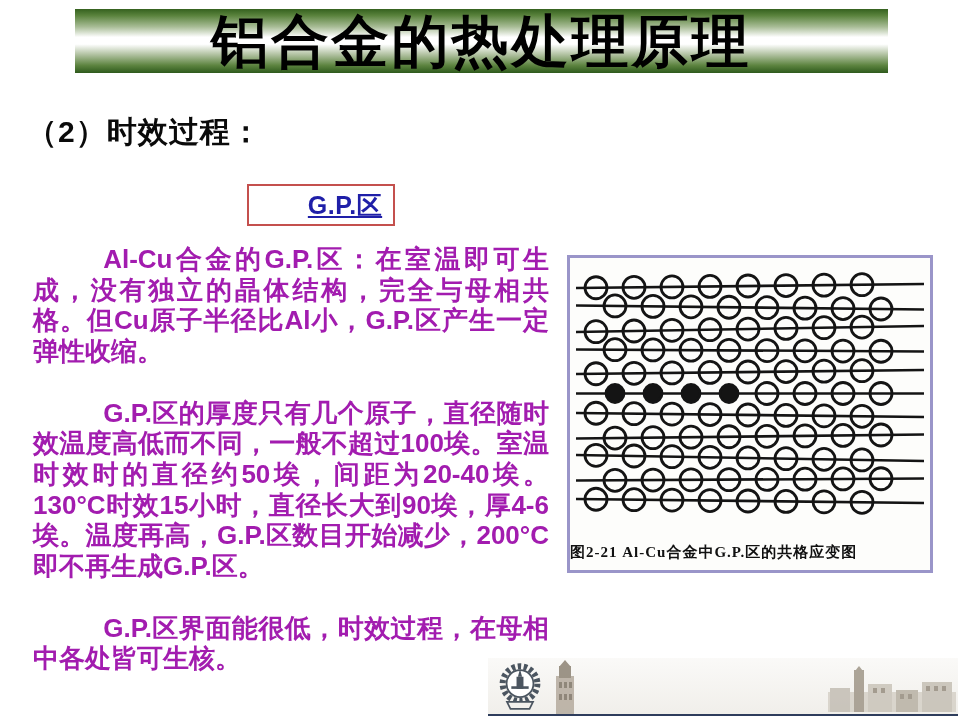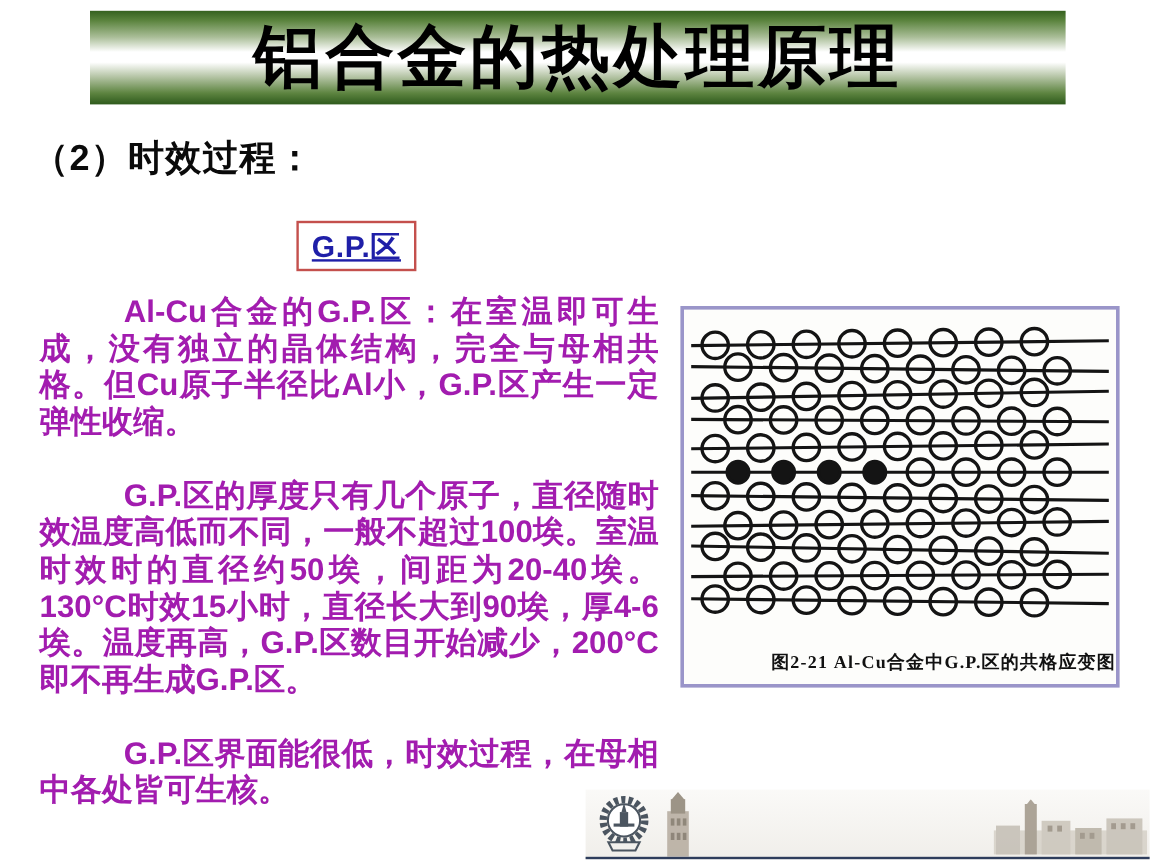--- a/index.html
+++ b/index.html
@@ -2,60 +2,60 @@
 <html><head>
 <meta charset="utf-8">
 <style>
   html,body{margin:0;padding:0;background:#888;}
   .slide{
     position:relative;width:960px;height:720px;background:#ffffff;
     overflow:hidden;font-family:"Liberation Sans",sans-serif;
   }
   
   .title-bar{
-    position:absolute;left:75px;top:9px;width:813px;height:78px;
+    position:absolute;left:75px;top:9px;width:813px;height:64px;
     background:linear-gradient(to bottom,
       #35611f 0%, #59823c 10%, #a9bd97 28%, #ffffff 44%, #ffffff 55%,
       #b7c6a8 70%, #5d8440 88%, #2e5a1c 100%);
     display:flex;align-items:center;justify-content:center;
   }
   .title-bar h1{
     margin:0;font-size:57px;line-height:1;font-weight:bold;color:#000;
     letter-spacing:3px;white-space:nowrap;
   }
   
   .subtitle{
     position:absolute;left:27px;top:112px;font-size:30px;font-weight:bold;
     color:#0a0a0a;letter-spacing:1px;
   }
   
   .gp-box{
     position:absolute;left:247px;top:184px;width:96px;height:38px;
     border:2px solid #c4504d;background:#fff;
-    display:flex;align-items:center;justify-content:center;
+    display:flex;align-items:center;justify-content:center;padding-left:48px;
   }
   .gp-box span{
     font-size:25px;font-weight:bold;color:#1f1fa8;text-decoration:underline;
     letter-spacing:0.5px;
   }
   
   .body-text{
     position:absolute;left:33px;top:244px;width:516px;
     font-size:26px;font-weight:bold;color:#a21caf;line-height:1.18;
     text-align:justify;
   }
   .body-text p{margin:0 0 31px 0;text-indent:2.7em;}
   
   .figure-frame{
     position:absolute;left:567px;top:255px;width:360px;height:312px;
     margin:0;border:3px solid #9a95c9;background:#fdfdfb;
   }
   .figure-frame svg.lattice{position:absolute;left:0;top:4px;}
   .figure-frame figcaption{
-    position:absolute;left:0;bottom:8px;width:100%;text-align:right;
+    position:absolute;left:0;bottom:8px;width:100%;text-align:left;
     font-size:15px;font-weight:bold;color:#111;
     font-family:"Liberation Serif",serif;letter-spacing:1px;white-space:nowrap;
   }
   
   .footer-banner{
     position:absolute;left:488px;top:658px;width:470px;height:58px;
     background:linear-gradient(to bottom,rgba(236,233,226,0.25),rgba(222,218,208,0.45));
   }
   .footer-line{
     position:absolute;left:0;bottom:0;width:100%;height:2px;background:#2e3d5c;

